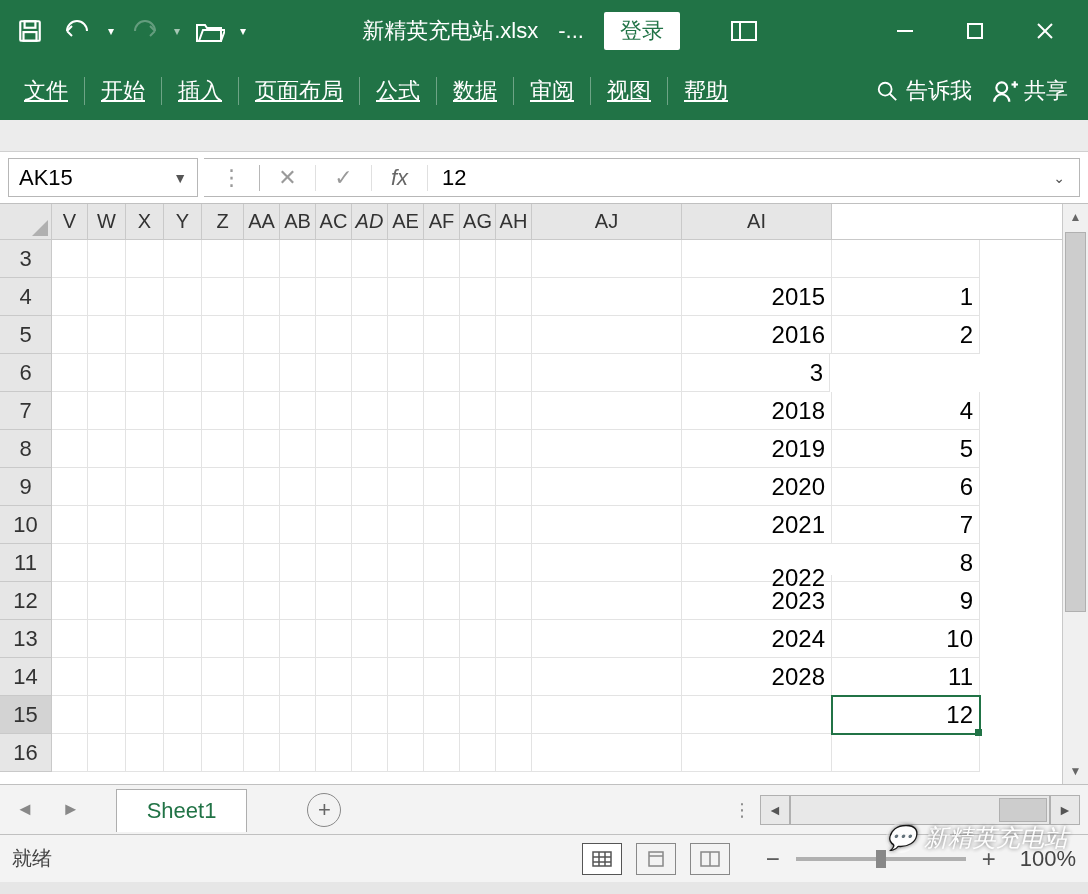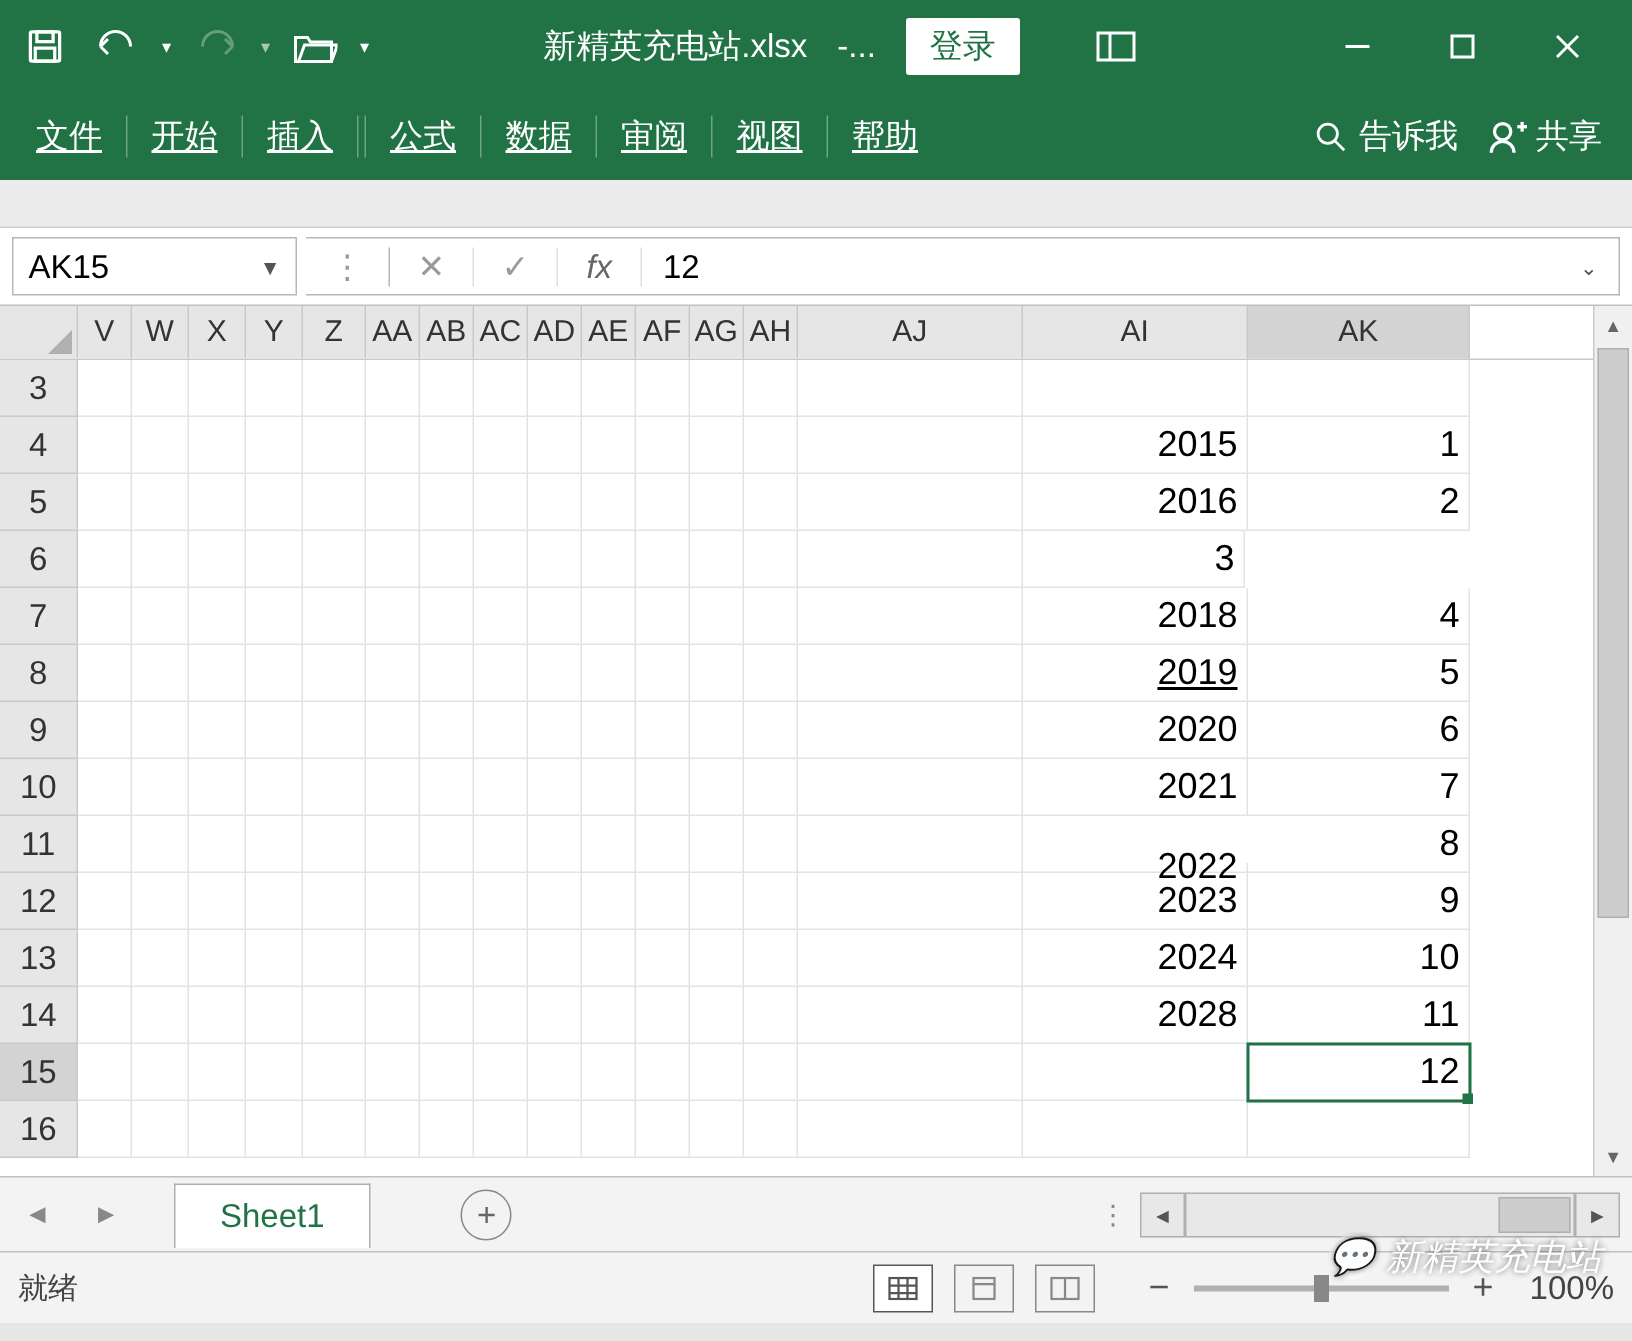--- a/index.html
+++ b/index.html
@@ -156,20 +156,21 @@
   </div>
 </div>
 
 <div class="ribbon-tabs">
   <div class="rtab">文件</div>
   <div class="tab-sep"></div>
   <div class="rtab">开始</div>
   <div class="tab-sep"></div>
   <div class="rtab">插入</div>
   <div class="tab-sep"></div>
+  <div class="rtab">页面布局</div>
   <div class="tab-sep"></div>
   <div class="rtab">公式</div>
   <div class="tab-sep"></div>
   <div class="rtab">数据</div>
   <div class="tab-sep"></div>
   <div class="rtab">审阅</div>
   <div class="tab-sep"></div>
   <div class="rtab">视图</div>
   <div class="tab-sep"></div>
   <div class="rtab">帮助</div>
@@ -217,28 +218,27 @@
       <div class="corner-cell"></div>
       <div id="col-header-row" style="display:flex;flex:1">
           <div class="col-h" style="width: 36px;">V</div>
           <div class="col-h" style="width: 38px;">W</div>
           <div class="col-h" style="width: 38px;">X</div>
           <div class="col-h" style="width: 38px;">Y</div>
           <div class="col-h" style="width: 42px;">Z</div>
           <div class="col-h" style="width: 36px;">AA</div>
           <div class="col-h" style="width: 36px;">AB</div>
           <div class="col-h" style="width: 36px;">AC</div>
-          <div class="col-h" style="width: 36px;">AD</div>
+          <div class="col-h" style="width: 36px; font-style: italic;">AD</div>
           <div class="col-h" style="width: 36px;">AE</div>
           <div class="col-h" style="width: 36px;">AF</div>
           <div class="col-h" style="width: 36px;">AG</div>
           <div class="col-h" style="width: 36px;">AH</div>
           <div class="col-h" style="width: 150px;">AJ</div>
           <div class="col-h" style="width: 150px;">AI</div>
-          <div class="col-h sel" style="width: 148px;">AK</div>
         </div>
     </div>
     <div class="rows" id="rows-container">
         <div class="row">
           <div class="row-h">3</div>
           <div class="cell" style="width: 36px;"></div>
           <div class="cell" style="width: 38px;"></div>
           <div class="cell" style="width: 38px;"></div>
           <div class="cell" style="width: 38px;"></div>
           <div class="cell" style="width: 42px;"></div>
@@ -338,21 +338,21 @@
           <div class="cell" style="width: 42px;"></div>
           <div class="cell" style="width: 36px;"></div>
           <div class="cell" style="width: 36px;"></div>
           <div class="cell" style="width: 36px;"></div>
           <div class="cell" style="width: 36px;"></div>
           <div class="cell" style="width: 36px;"></div>
           <div class="cell" style="width: 36px;"></div>
           <div class="cell" style="width: 36px;"></div>
           <div class="cell" style="width: 36px;"></div>
           <div class="cell" style="width: 150px;"></div>
-          <div class="cell" style="width: 150px; text-decoration: underline;">2019</div>
+          <div class="cell" style="width: 150px;">2019</div>
           <div class="cell" style="width: 148px;">5</div>
         </div>
         <div class="row">
           <div class="row-h">9</div>
           <div class="cell" style="width: 36px;"></div>
           <div class="cell" style="width: 38px;"></div>
           <div class="cell" style="width: 38px;"></div>
           <div class="cell" style="width: 38px;"></div>
           <div class="cell" style="width: 42px;"></div>
           <div class="cell" style="width: 36px;"></div>

